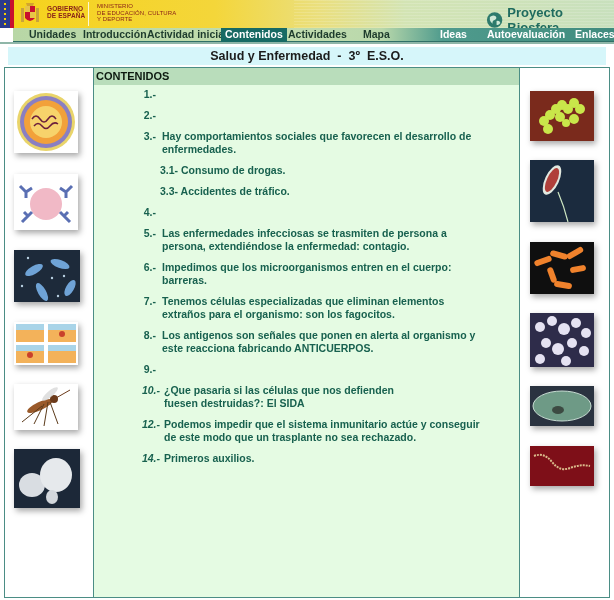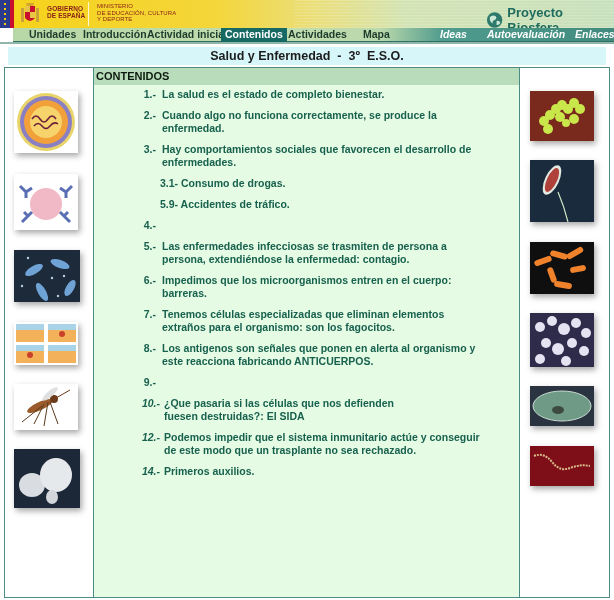--- a/index.html
+++ b/index.html
@@ -41,21 +41,21 @@
   .nav {
     position: absolute; left: 0; top: 28px; width: 614px; height: 14px;
     background: linear-gradient(90deg, #b8d7a6 0%, #c2ddaf 45%, #b9d8ab 60%, #4f9b8d 70%, #3f8a7d 100%);
     border-bottom: 1px solid #2f6f66;
     margin-left: 13px;
   }
   .nav-item {
     position: absolute; top: 0; height: 14px; line-height: 13px;
     font-size: 10.5px; font-weight: bold; color: #1d3b2c; white-space: nowrap; cursor: pointer;
   }
-  .nav-item.light { color: #ffffff; font-style: italic; }
+  .nav-item.light { color: #ffffff; }
   .nav-item.active {
     background: #176a64; color: #ffffff; padding: 0 4px;
   }
   .nav-bottom-line { position: absolute; left: 0; top: 42px; width: 614px; height: 2px; background: #8fb6a8; }
 
   
   .title-bar {
     position: absolute; left: 8px; top: 47px; width: 598px; height: 18px;
     background: #d6f6fa; text-align: center;
     font-size: 12.5px; font-weight: bold; color: #1c1c1c; line-height: 18px;
@@ -226,32 +226,30 @@
     <ellipse cx="42" cy="26" rx="16" ry="17" fill="#e6e9ec"></ellipse>
     <ellipse cx="38" cy="48" rx="6" ry="7" fill="#d3d7dc"></ellipse>
   </svg>
 </div>
 
 <div class="main">
   <div class="main-head">CONTENIDOS</div>
   <div class="content-list">
     <div class="item">
         <span class="item-num">1.-</span>
-        <span class="item-text">La salud es el estado de completo bienestar.</span>
       </div>
     <div class="item">
         <span class="item-num">2.-</span>
-        <span class="item-text">Cuando algo no funciona correctamente, se produce la enfermedad.</span>
       </div>
     <div class="item">
         <span class="item-num">3.-</span>
         <span class="item-text">Hay comportamientos sociales que favorecen el desarrollo de enfermedades.</span>
       </div>
     <div class="sub-item">3.1- Consumo de drogas.</div>
-    <div class="sub-item">5.9- Accidentes de tráfico.</div>
+    <div class="sub-item">3.3- Accidentes de tráfico.</div>
     <div class="item">
         <span class="item-num">4.-</span>
       </div>
     <div class="item">
         <span class="item-num">5.-</span>
         <span class="item-text" style="width:300px">Las enfermedades infecciosas se trasmiten de persona a persona, extendiéndose la enfermedad: contagio.</span>
       </div>
     <div class="item">
         <span class="item-num">6.-</span>
         <span class="item-text" style="width:305px">Impedimos que los microorganismos entren en el cuerpo: barreras.</span>

